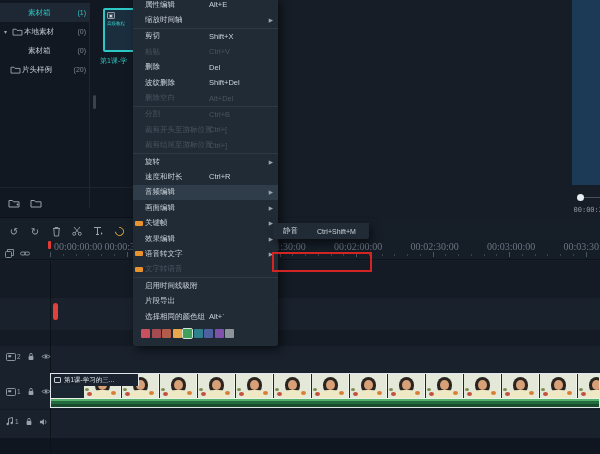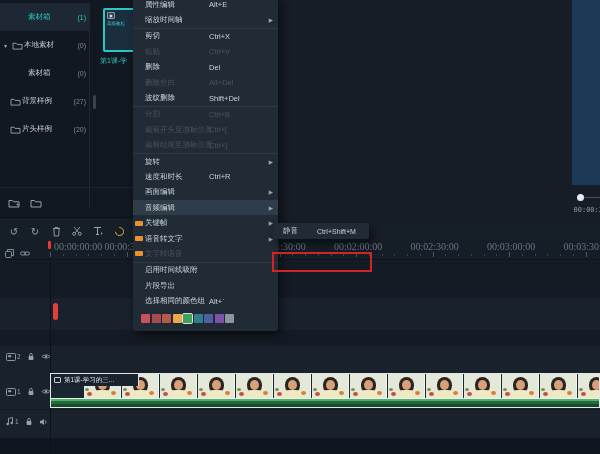--- a/index.html
+++ b/index.html
@@ -3,21 +3,21 @@
 <meta charset="utf-8">
 <style>
   html,body{margin:0;padding:0;background:#000;}
   #app{position:relative;width:600px;height:454px;background:#151d27;overflow:hidden;
        font-family:"Liberation Sans",sans-serif;color:#c9d2d9;}
   #app *{box-sizing:border-box;}
 
   
   .media-panel{position:absolute;left:0;top:0;width:133px;height:218px;background:#121821;border-bottom:1px solid #0c1117;}
   .media-list{position:absolute;left:0;top:3px;width:90px;border-right:1px solid #1e2833;height:205px;}
-  .m-row{position:relative;height:28px;display:flex;align-items:center;padding:0 3px 0 4px;font-size:7.5px;color:#c3ccd4;cursor:pointer;}
+  .m-row{position:relative;height:19px;display:flex;align-items:center;padding:0 3px 0 4px;font-size:7.5px;color:#c3ccd4;cursor:pointer;}
   .m-row.sel{background:#1d2834;color:#2ec8c4;}
   .m-row.sel .cnt{color:#2ec8c4;}
   .m-row .caret{width:8px;font-size:6px;color:#9aa4ae;}
   .m-row .fico{width:12px;color:#9aa4ae;display:flex;align-items:center;}
   .m-row .fico.off{margin-left:6px;}
   .m-row .lbl{white-space:nowrap;}
   .m-row .lbl.ind{margin-left:24px;}
   .m-row .cnt{margin-left:auto;font-size:7px;color:#7d8791;}
   .scroll-dot{position:absolute;left:93px;top:95px;width:3px;height:14px;border-radius:2px;background:#39434e;}
   .clip-card{position:absolute;left:103px;top:8px;width:34px;height:44px;background:#1b2e3e;border:2px solid #2cc8c6;border-radius:2px;}
@@ -118,29 +118,20 @@
             <svg width="11" height="9" viewBox="0 0 12 10">
               <path d="M1 2.5 h3.5 l1 1.3 H11 v5.2 H1z" fill="none" stroke="currentColor" stroke-width="1"></path>
             </svg>
           </span>
           <span class="lbl">本地素材</span>
           <span class="cnt">(0)</span>
         </div>
         <div class="m-row">
           <span class="lbl ind">素材箱</span>
           <span class="cnt">(0)</span>
-        </div>
-        <div class="m-row">
-          <span class="fico off">
-            <svg width="11" height="9" viewBox="0 0 12 10">
-              <path d="M1 2.5 h3.5 l1 1.3 H11 v5.2 H1z" fill="none" stroke="currentColor" stroke-width="1"></path>
-            </svg>
-          </span>
-          <span class="lbl">背景样例</span>
-          <span class="cnt">(27)</span>
         </div>
         <div class="m-row">
           <span class="fico off">
             <svg width="11" height="9" viewBox="0 0 12 10">
               <path d="M1 2.5 h3.5 l1 1.3 H11 v5.2 H1z" fill="none" stroke="currentColor" stroke-width="1"></path>
             </svg>
           </span>
           <span class="lbl">片头样例</span>
           <span class="cnt">(20)</span>
         </div>
@@ -478,37 +469,37 @@
         <span class="ml">属性编辑</span>
         <span class="sc">Alt+E</span>
       </div>
       <div class="mi">
         <span class="ml">缩放时间轴</span>
         <span class="arrow">▶</span>
       </div>
       <div class="msep"></div>
       <div class="mi">
         <span class="ml">剪切</span>
-        <span class="sc">Ctrl+X</span>
+        <span class="sc">Shift+X</span>
       </div>
       <div class="mi disabled">
         <span class="ml">粘贴</span>
         <span class="sc">Ctrl+V</span>
       </div>
       <div class="mi">
         <span class="ml">删除</span>
         <span class="sc">Del</span>
       </div>
+      <div class="mi">
+        <span class="ml">波纹删除</span>
+        <span class="sc">Shift+Del</span>
+      </div>
       <div class="mi disabled">
         <span class="ml">删除空白</span>
         <span class="sc">Alt+Del</span>
-      </div>
-      <div class="mi">
-        <span class="ml">波纹删除</span>
-        <span class="sc">Shift+Del</span>
       </div>
       <div class="msep"></div>
       <div class="mi disabled">
         <span class="ml">分割</span>
         <span class="sc">Ctrl+B</span>
       </div>
       <div class="mi disabled">
         <span class="ml">裁剪开头至游标位置</span>
         <span class="sc">Ctrl+[</span>
       </div>
@@ -518,31 +509,35 @@
       </div>
       <div class="msep"></div>
       <div class="mi">
         <span class="ml">旋转</span>
         <span class="arrow">▶</span>
       </div>
       <div class="mi">
         <span class="ml">速度和时长</span>
         <span class="sc">Ctrl+R</span>
       </div>
-      <div class="mi">
-        <span class="ml">画面编辑</span>
-        <span class="arrow">▶</span>
-      </div>
       <div class="mi highlight">
         <span class="ml">音频编辑</span>
         <span class="arrow">▶</span>
       </div>
       <div class="mi">
+        <span class="ml">画面编辑</span>
+        <span class="arrow">▶</span>
+      </div>
+      <div class="mi">
         <span class="vip"></span>
         <span class="ml">关键帧</span>
+        <span class="arrow">▶</span>
+      </div>
+      <div class="mi">
+        <span class="ml">效果编辑</span>
         <span class="arrow">▶</span>
       </div>
       <div class="mi">
         <span class="vip"></span>
         <span class="ml">语音转文字</span>
         <span class="arrow">▶</span>
       </div>
       <div class="mi disabled">
         <span class="vip"></span>
         <span class="ml">文字转语音</span>

